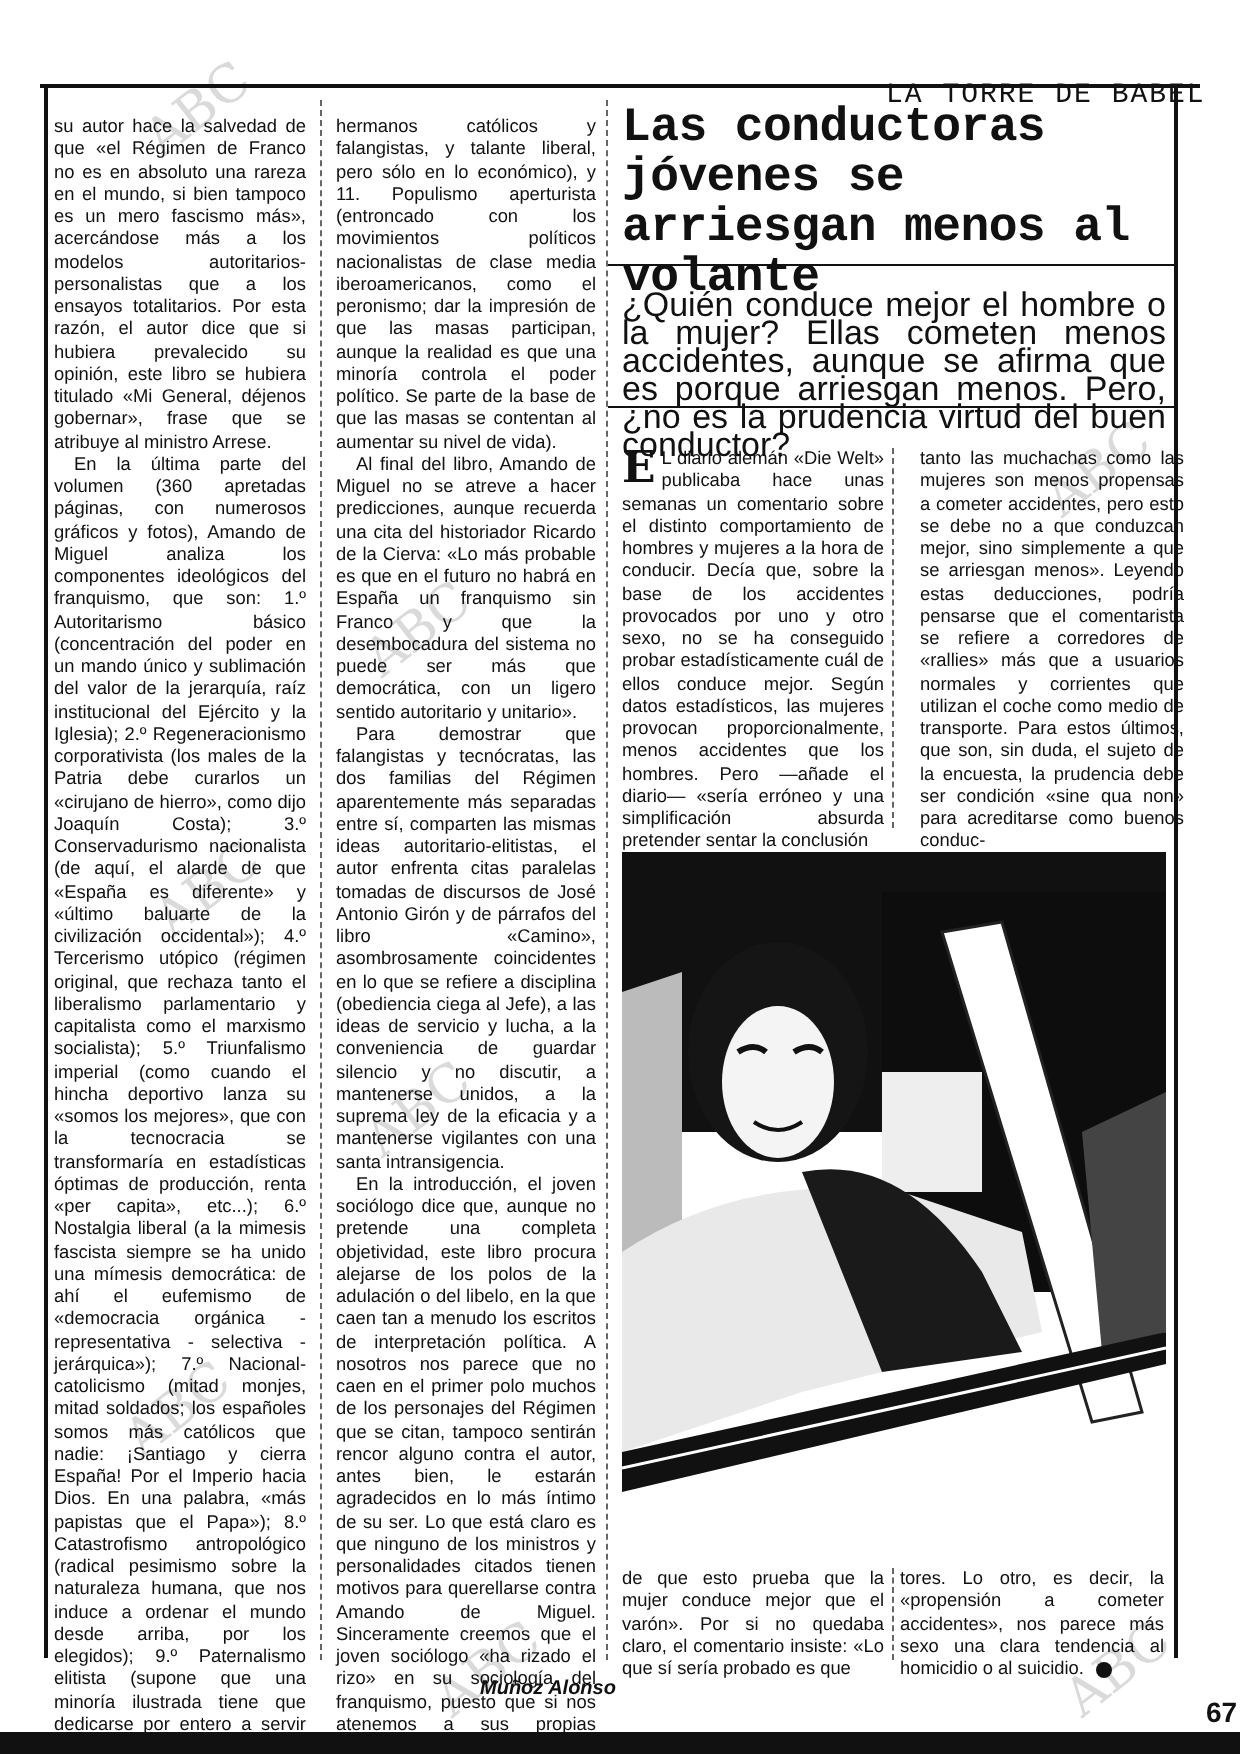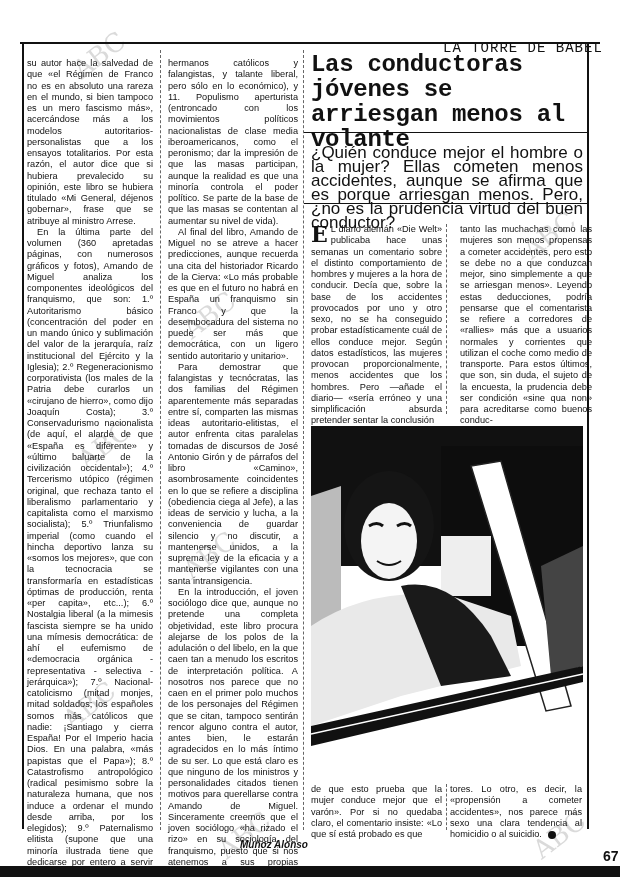--- a/index.html
+++ b/index.html
@@ -92,21 +92,21 @@
     <path d="M0 200 Q60 160 140 170 L200 190 L210 240 L90 270 L0 300 Z" fill="#e9e9e9"></path>
     <path d="M90 160 Q140 150 180 210 L200 250 L130 260 Z" fill="#1a1a1a"></path>
     <path d="M230 140 L272 120 L272 240 L240 250 Z" fill="#444"></path>
     <polygon points="0,300 272,240 272,256 0,320" fill="#111"></polygon>
     <line x1="0" y1="308" x2="272" y2="248" stroke="#fff" stroke-width="1.5"></line>
     <rect x="0" y="320" width="272" height="30" fill="#fff"></rect>
   </svg>
 </div>
 
 <div class="col col5">
-  <span>de que esto prueba que la mujer conduce mejor que el varón». Por si no quedaba claro, el comentario insiste: «Lo que sí está probado es que</span>
+  <span>de que esto prueba que la mujer conduce mejor que el varón». Por si no quedaba claro, el comentario insiste: «Lo que sí sería probado es que</span>
 </div>
 <div class="col-sep" style="left:446px;top:784px;height:46px;"></div>
 <div class="col col6">
   <span>tores. Lo otro, es decir, la «propensión a cometer accidentes», nos parece más sexo una clara tendencia al homicidio o al suicidio.</span><span class="end-dot"></span>
 </div>
 
 <div class="page-num">67</div>
 <div class="bottom-bar"></div>
 
 </body></html>

